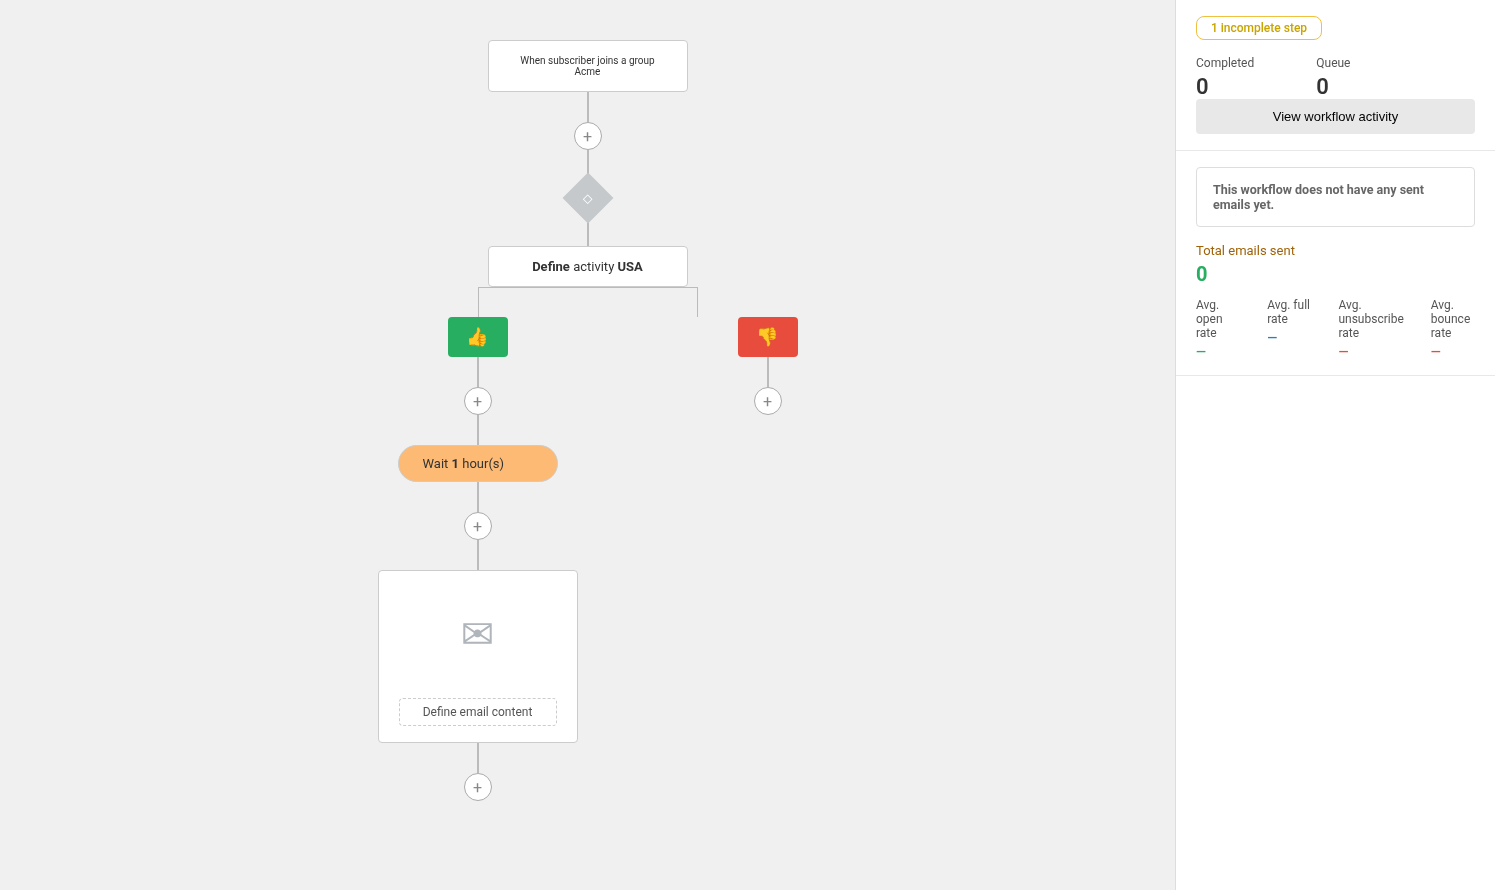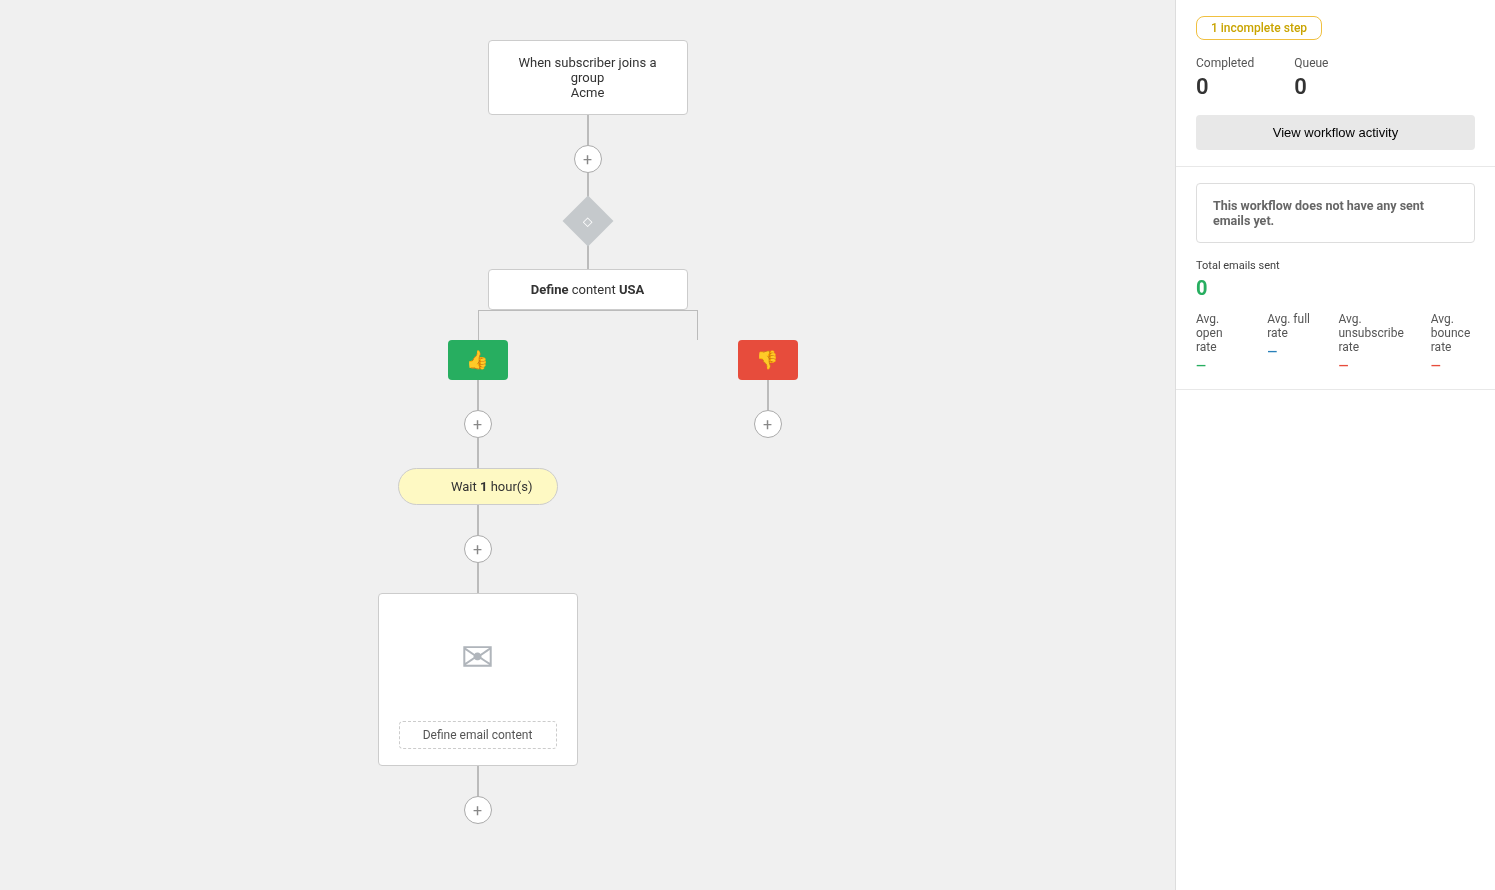--- a/index.html
+++ b/index.html
@@ -32,21 +32,21 @@
 
     
     .node-box {
       background: #fff;
       border: 1px solid #ccc;
       border-radius: 4px;
       padding: 14px 20px;
       text-align: center;
       min-width: 200px;
       max-width: 200px;
-      font-size: 13px;
+      font-size: 10px;
       color: #333;
       cursor: pointer;
     }
 
     .node-box strong {
       font-weight: 400;
     }
 
     
     .plus-btn {
@@ -139,27 +139,27 @@
       display: flex;
       align-items: center;
       justify-content: center;
       cursor: pointer;
       color: white;
       font-size: 18px;
     }
 
     
     .wait-node {
-      background: #fef9c3;
+      background: #fdba74;
       border: 1px solid #ccc;
       border-radius: 20px;
       padding: 10px 24px;
       font-size: 13px;
       color: #333;
-      text-align: right;
+      text-align: left;
       min-width: 160px;
     }
 
     .wait-node strong {
       font-weight: 700;
     }
 
     
     .email-node {
       background: #fff;
@@ -208,22 +208,22 @@
       padding: 4px 14px;
       font-size: 12px;
       color: #c9a400;
       font-weight: 500;
       align-self: flex-start;
       margin-bottom: 16px;
     }
 
     .stats-row {
       display: flex;
-      gap: 40px;
-      margin-bottom: 16px;
+      gap: 62px;
+      margin-bottom: 0;
     }
 
     .stat-item label {
       font-size: 12px;
       color: #555;
       display: block;
       margin-bottom: 4px;
     }
 
     .stat-item .stat-value {
@@ -259,22 +259,22 @@
       color: #666;
       margin-bottom: 16px;
       font-weight: bold;
     }
 
     .total-emails-section {
       margin-bottom: 12px;
     }
 
     .total-emails-section label {
-      font-size: 11px;
-      color: #404040;
+      font-size: 13px;
+      color: #a16207;
       display: block;
       margin-bottom: 4px;
     }
 
     .total-emails-value {
       font-size: 20px;
       font-weight: 700;
       color: #27ae60;
     }
 
@@ -333,21 +333,21 @@
     <div class="v-line"></div>
 
     <div class="diamond">
       <span class="diamond-icon">⬦</span>
     </div>
 
     <div class="v-line"></div>
 
     <div class="condition-box">
       <strong>Define</strong>
-      <span>content</span>
+      <span>activity</span>
       <strong>USA</strong>
     </div>
 
     <div style="position:relative; width:300px; height:30px;">
       <div style="position:absolute; top:0; left:50%; transform:translateX(-50%); width:220px; height:1px; background:#bbb;"></div>
       <div style="position:absolute; top:0; left:calc(50% - 110px); width:1px; height:30px; background:#bbb;"></div>
       <div style="position:absolute; top:0; right:calc(50% - 110px); width:1px; height:30px; background:#bbb;"></div>
     </div>
 
     <div class="branch-area">

